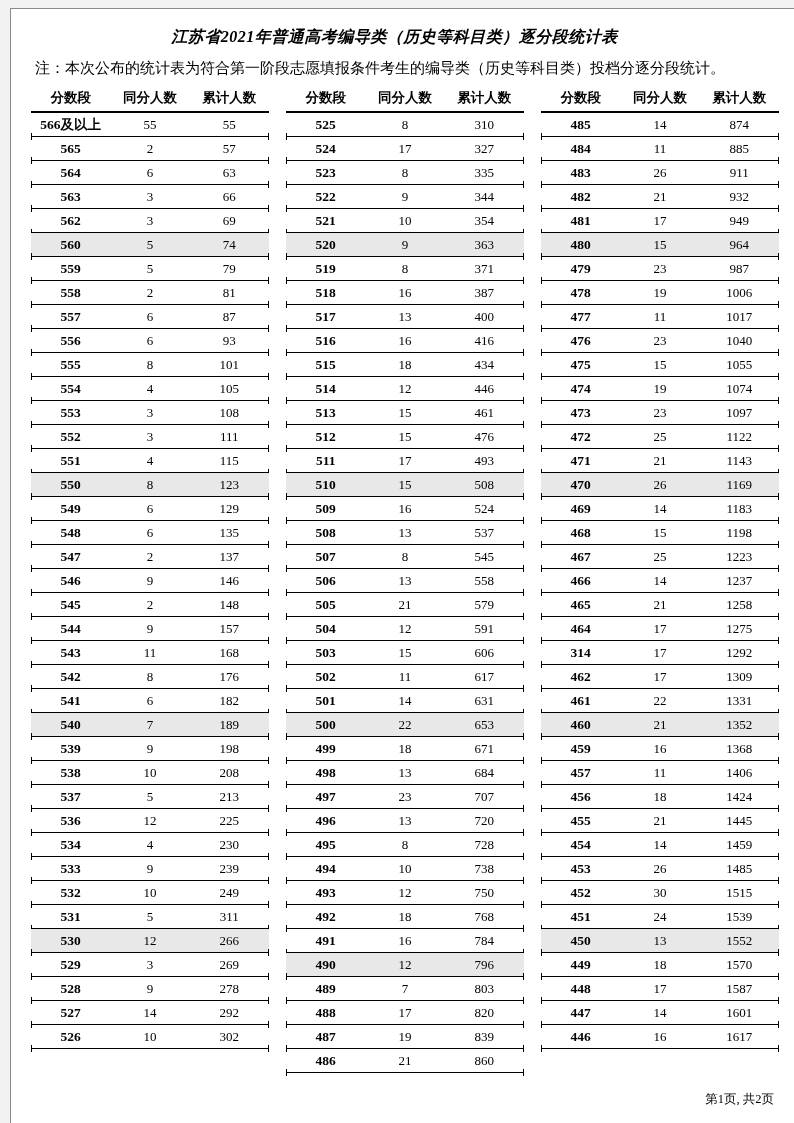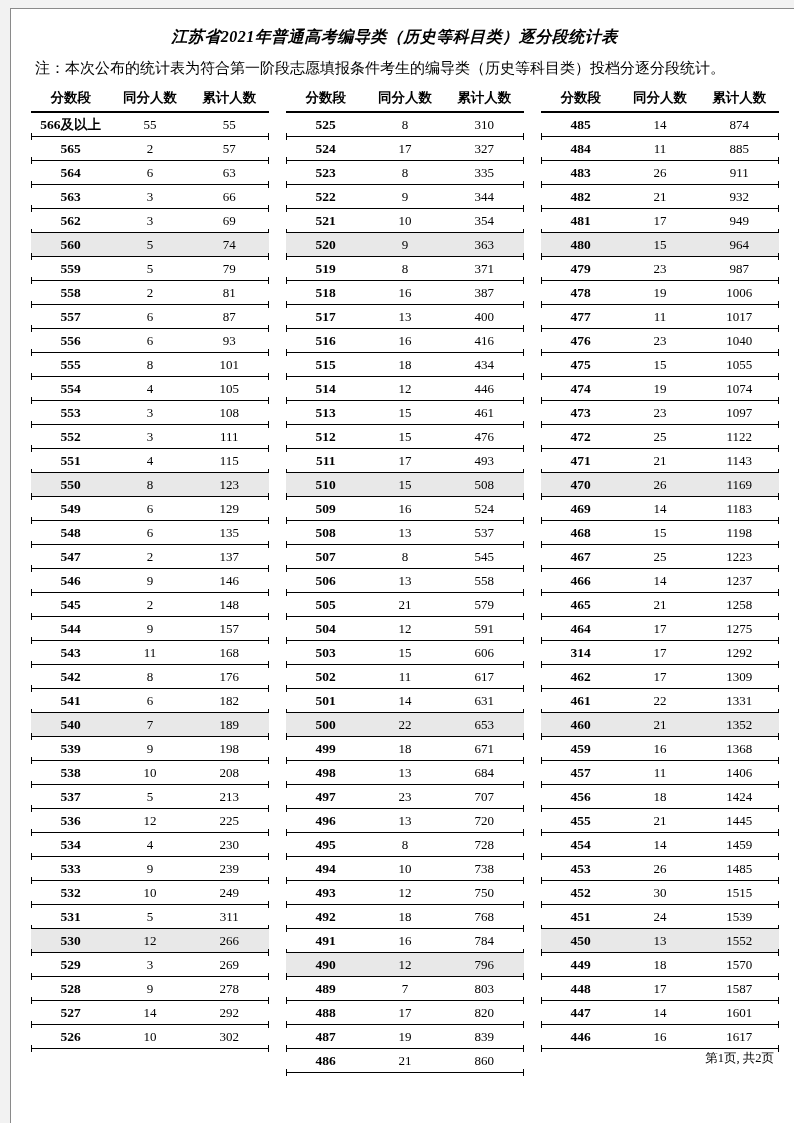--- a/index.html
+++ b/index.html
@@ -92,21 +92,21 @@
     font-size: 13px;
     white-space: nowrap;
   }
   .cell.c0 {
     font-weight: bold;
     font-size: 13.5px;
   }
   .footer {
     position: absolute;
     right: 20px;
-    top: 1041px;
+    top: 1082px;
     font-size: 12.5px;
     white-space: nowrap;
   }
 </style>
 </head>
 <body>
 
 <div class="page">
   <div class="title">江苏省2021年普通高考编导类（历史等科目类）逐分段统计表</div>
   <div class="note">注：本次公布的统计表为符合第一阶段志愿填报条件考生的编导类（历史等科目类）投档分逐分段统计。</div>

